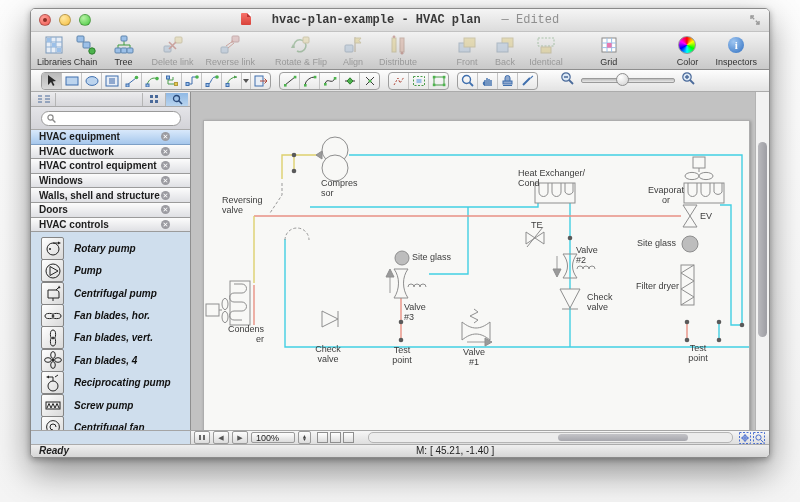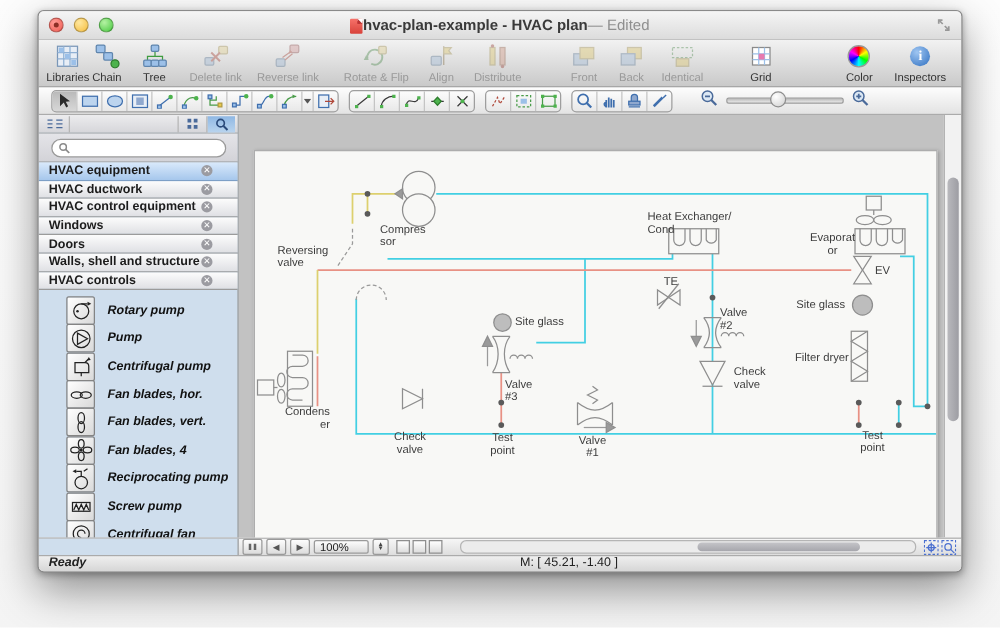--- a/index.html
+++ b/index.html
@@ -13,21 +13,21 @@
   .titlebar{height:22px;flex:0 0 22px;background:linear-gradient(#f5f5f5,#dcdcdc);
             border-bottom:1px solid #c2c2c2;display:flex;align-items:center;justify-content:center;
             position:relative;}
   .tls{position:absolute;left:8px;top:0;height:100%;display:flex;align-items:center;gap:8px;}
   .tl{width:12px;height:12px;border-radius:50%;border:1px solid rgba(0,0,0,.25);box-sizing:border-box;
       display:flex;align-items:center;justify-content:center;}
   .tl.red{background:radial-gradient(circle at 35% 30%,#ff9d97,#f05b51);}
   .tl.red i{width:4px;height:4px;border-radius:50%;background:#8c2f25;display:block;}
   .tl.yel{background:radial-gradient(circle at 35% 30%,#ffe8a0,#f5bd3f);}
   .tl.grn{background:radial-gradient(circle at 35% 30%,#b6f2a4,#47c93f);}
-  .title{font-size:12px;color:#3a3a3a;font-weight:bold;display:flex;align-items:flex-end;gap:0;}
+  .title{font-size:12px;color:#3a3a3a;font-weight:bold;display:flex;align-items:flex-start;gap:21px;font-family:Liberation Mono, monospace;}
   .title .suffix{color:#8f8f8f;font-weight:normal;}
   .docicon{width:10px;height:12px;background:linear-gradient(#f7726a,#d8423a);border-radius:1px;
            position:relative;display:inline-block;}
   .docicon:before{content:"";position:absolute;right:0;top:0;border:2px solid #fff;
                   border-left-color:#b33;border-bottom-color:#b33;}
   .fsbtn{position:absolute;right:7px;top:4px;width:14px;height:14px;opacity:.7;}
   
   .toolbar1{height:38px;flex:0 0 38px;background:linear-gradient(#f2f2f2,#c9c9c9);
             border-bottom:1px solid #8e8e8e;display:flex;align-items:center;padding:0 6px;box-sizing:border-box;}
   .tb-group{display:flex;gap:12px;align-items:flex-start;}
@@ -68,21 +68,21 @@
   .searchfield{width:140px;height:15px;background:#fff;border:1px solid #9a9a9a;border-radius:8px;
                display:flex;align-items:center;padding:0 5px;gap:3px;box-sizing:border-box;}
   .searchfield input{border:none;outline:none;flex:1;font-size:9px;background:transparent;min-width:0;}
   .lib-sections{flex:0 0 auto;}
   .lib-sec{height:14.6px;display:flex;align-items:center;padding:0 20px 0 8px;box-sizing:border-box;
            background:linear-gradient(#fcfcfc,#dfe0e4);border-bottom:1px solid #9b9b9b;cursor:default;}
   .lib-sec .sl{flex:1;font-size:10px;font-weight:bold;color:#1c1c1c;white-space:nowrap;overflow:hidden;}
   .lib-sec.selected{background:linear-gradient(#d9e9fb,#a6c7ec);border-bottom:1px solid #7d9fc6;}
   .xdot{width:9px;height:9px;border-radius:50%;background:#9b9ba1;color:#fff;font-size:7px;line-height:9px;
         text-align:center;flex:0 0 9px;}
-  .lib-items{flex:1;display:flex;flex-direction:column;padding:5px 0 0 22px;gap:0;overflow:hidden;}
+  .lib-items{flex:1;display:flex;flex-direction:column;padding:5px 0 0 10px;gap:0;overflow:hidden;}
   .lib-item{height:22.4px;display:flex;align-items:center;gap:10px;}
   .shapebox{width:21px;height:21px;border:1px solid #848484;border-radius:2px;
             background:linear-gradient(135deg,#ffffff,#d9d9d9);display:flex;align-items:center;justify-content:center;flex:0 0 21px;}
   .lib-item .il{font-size:10px;font-weight:bold;font-style:italic;color:#111;white-space:nowrap;}
   
   .canvas{flex:1;background:#c2c2c2;position:relative;overflow:hidden;}
   .page{position:absolute;left:12px;top:28px;width:545px;height:310px;background:#f8f8f6;
         border:1px solid #adadad;box-shadow:1px 1px 3px rgba(0,0,0,.25);}
   .page svg{position:absolute;left:0;top:0;}
   .dl{position:absolute;font-size:9px;line-height:1.15;color:#3c3c3c;white-space:pre-line;}
@@ -513,25 +513,25 @@
           </div>
         <div class="lib-sec">
             <span class="sl">HVAC control equipment</span>
             <span class="xdot">✕</span>
           </div>
         <div class="lib-sec">
             <span class="sl">Windows</span>
             <span class="xdot">✕</span>
           </div>
         <div class="lib-sec">
-            <span class="sl">Doors</span>
+            <span class="sl">Walls, shell and structure</span>
             <span class="xdot">✕</span>
           </div>
         <div class="lib-sec">
-            <span class="sl">Walls, shell and structure</span>
+            <span class="sl">Doors</span>
             <span class="xdot">✕</span>
           </div>
         <div class="lib-sec">
             <span class="sl">HVAC controls</span>
             <span class="xdot">✕</span>
           </div>
       </div>
       <div class="lib-items">
         <div class="lib-item">
           <span class="shapebox">
@@ -734,21 +734,21 @@
               <circle cx="197" cy="219" r="2.3"></circle>
             <circle cx="483" cy="201" r="2.3"></circle>
               <circle cx="483" cy="219" r="2.3"></circle>
             <circle cx="515" cy="201" r="2.3"></circle>
               <circle cx="515" cy="219" r="2.3"></circle>
           </g>
         </svg>
 
         <div class="dl" style="left:18px;top:74px;">Reversing
 valve</div>
-        <div class="dl" style="left:100px;top:57px;">Compres
+        <div class="dl" style="left:117px;top:57px;">Compres
 sor</div>
         <div class="dl" style="left:314px;top:47px;">Heat Exchanger/
 Cond</div>
         <div class="dl" style="left:442px;top:64px;width:40px;text-align:center;">Evaporat
 or</div>
         <div class="dl" style="left:496px;top:90px;">EV</div>
         <div class="dl" style="left:327px;top:99px;">TE</div>
         <div class="dl" style="left:208px;top:131px;">Site glass</div>
         <div class="dl" style="left:433px;top:117px;">Site glass</div>
         <div class="dl" style="left:372px;top:124px;">Valve

